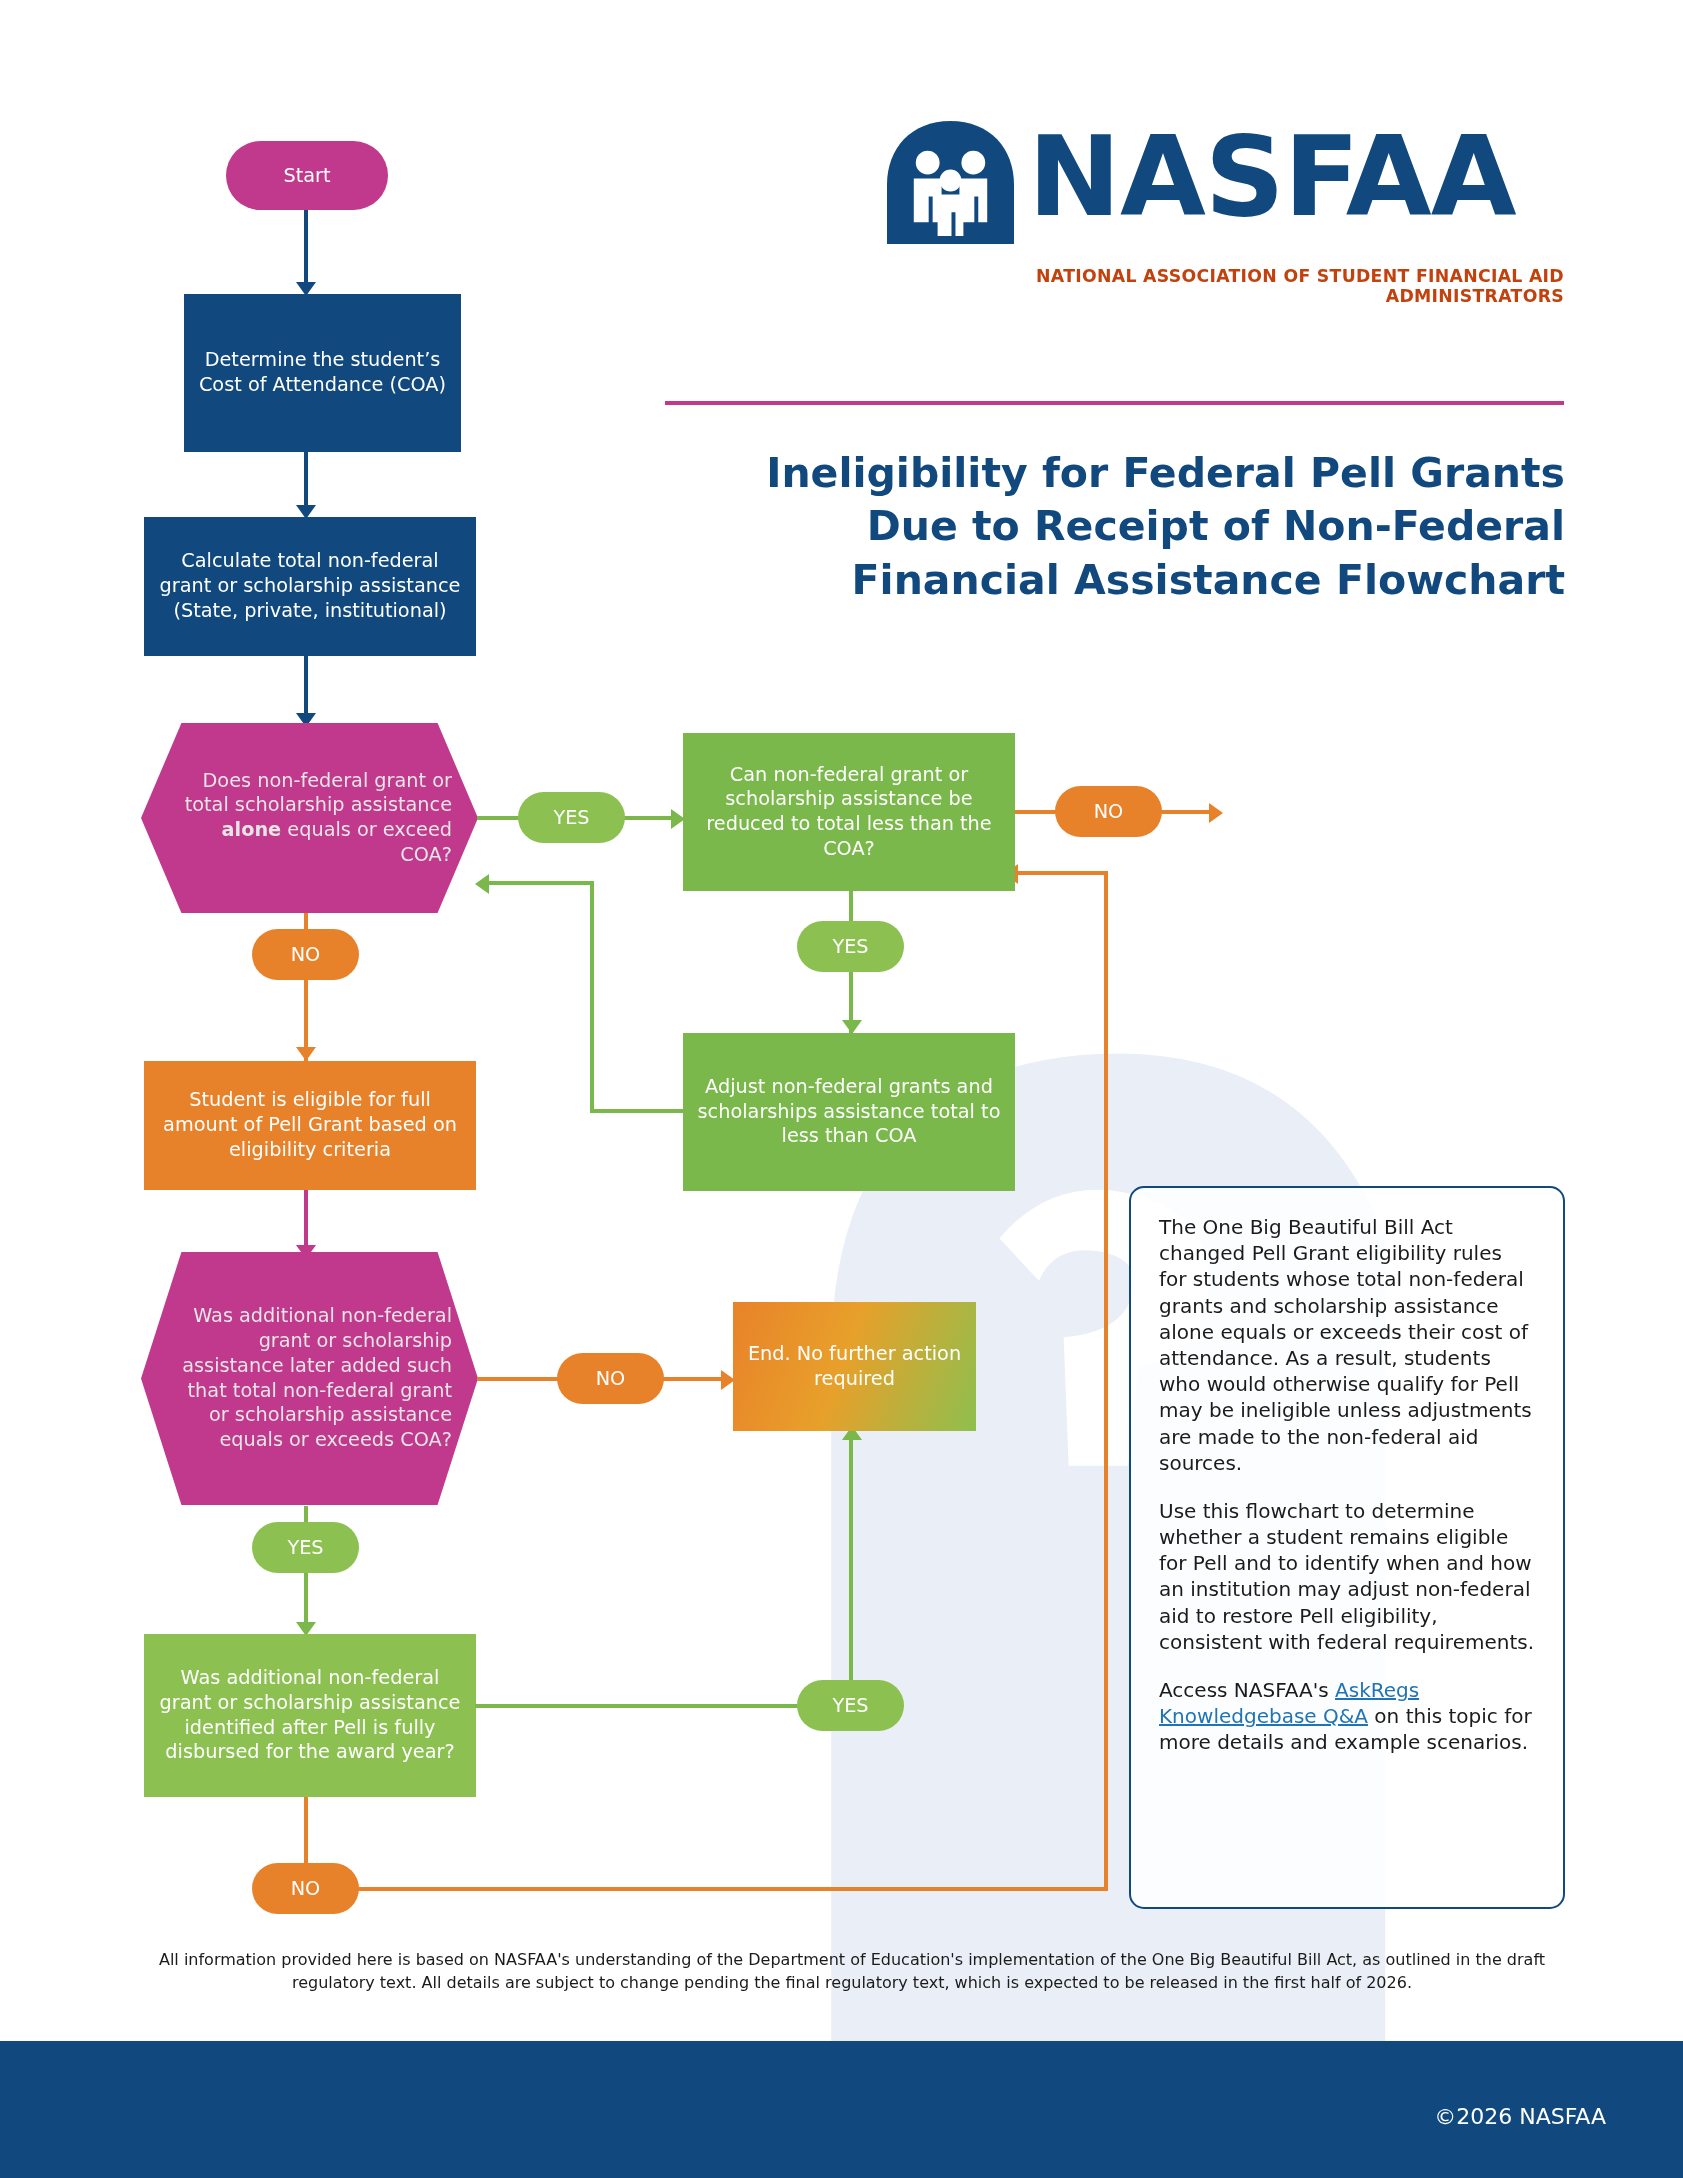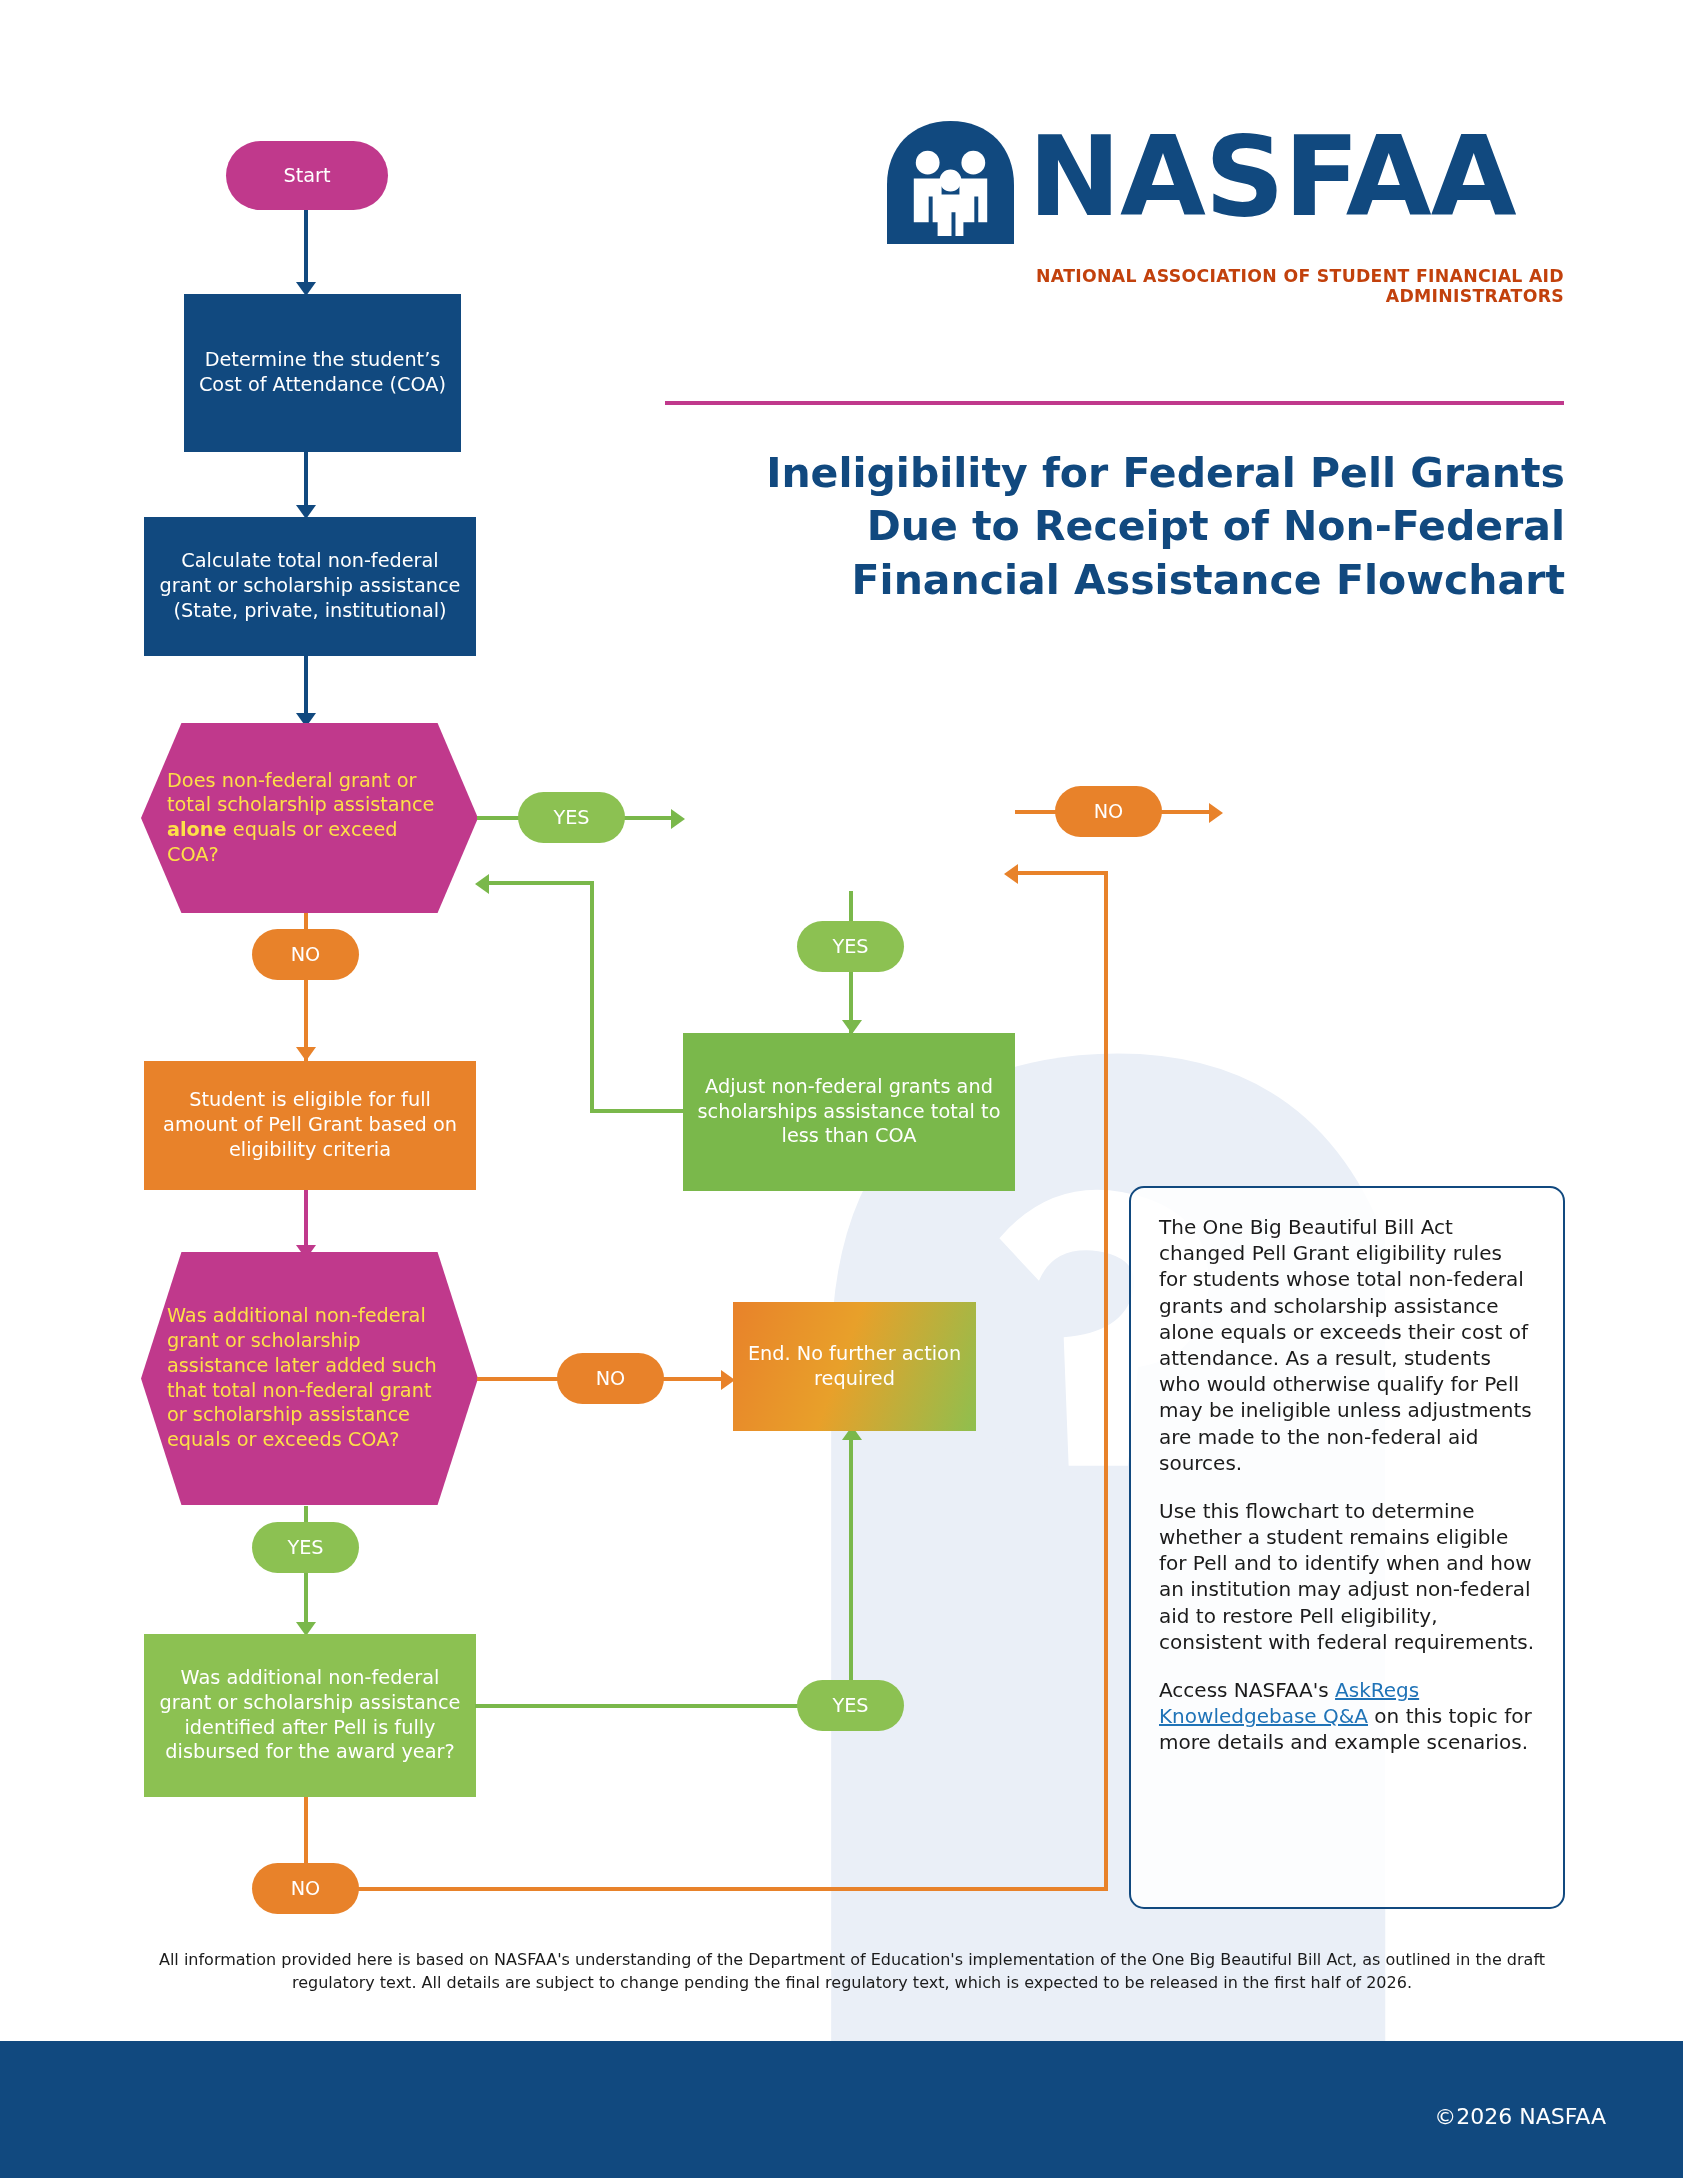--- a/index.html
+++ b/index.html
@@ -110,25 +110,25 @@
   .node.blue { background: #11497f; }
   .node.orange { background: #e8822a; }
   .node.green { background: #7ab84b; }
   .node.grad { background: linear-gradient(110deg,#e8822a 0%, #e8a02a 45%, #8fbf4e 100%); }
   .node.greenbox { background: #8cc152; }
 
   
   .hex {
     position: absolute;
     background: #c0398c;
-    color: #fde047;
+    color: #e5e5e5;
     display: flex;
     align-items: center;
     justify-content: center;
-    text-align: left;
+    text-align: right;
     font-size: 19.3px;
     line-height: 1.28;
     padding: 6px 26px;
     box-sizing: border-box;
     clip-path: polygon(12% 0%, 88% 0%, 100% 50%, 88% 100%, 12% 100%, 0% 50%);
   }
 
   
   .pill {
     position: absolute;
@@ -334,20 +334,23 @@
 
   <div class="ln orange" style="left:304px; top:1797px; width:4px; height:94px;"></div>
   <div class="ln orange" style="left:304px; top:1887px; width:804px; height:4px;"></div>
   <div class="ln orange" style="left:1104px; top:871px; width:4px; height:1020px;"></div>
   <div class="ln orange" style="left:1015px; top:871px; width:93px; height:4px;"></div>
   <div class="arrow left orange" style="left:1004px; top:864px;"></div>
   <div class="pill orange" style="left:252px; top:1863px; width:107px; height:51px;">
     <span>NO</span>
   </div>
 
+  <div class="node green" style="left:683px; top:733px; width:332px; height:158px;">
+    <span>Can non-federal grant or scholarship assistance be reduced to total less than the COA?</span>
+  </div>
 
   <div class="ln orange" style="left:1015px; top:810px; width:198px; height:4px;"></div>
   <div class="arrow right orange" style="left:1209px; top:803px;"></div>
   <div class="pill orange" style="left:1055px; top:786px; width:107px; height:51px;">
     <span>NO</span>
   </div>
 
 
   <div class="ln green" style="left:849px; top:891px; width:4px; height:144px;"></div>
   <div class="arrow down green" style="left:842px; top:1020px;"></div>

